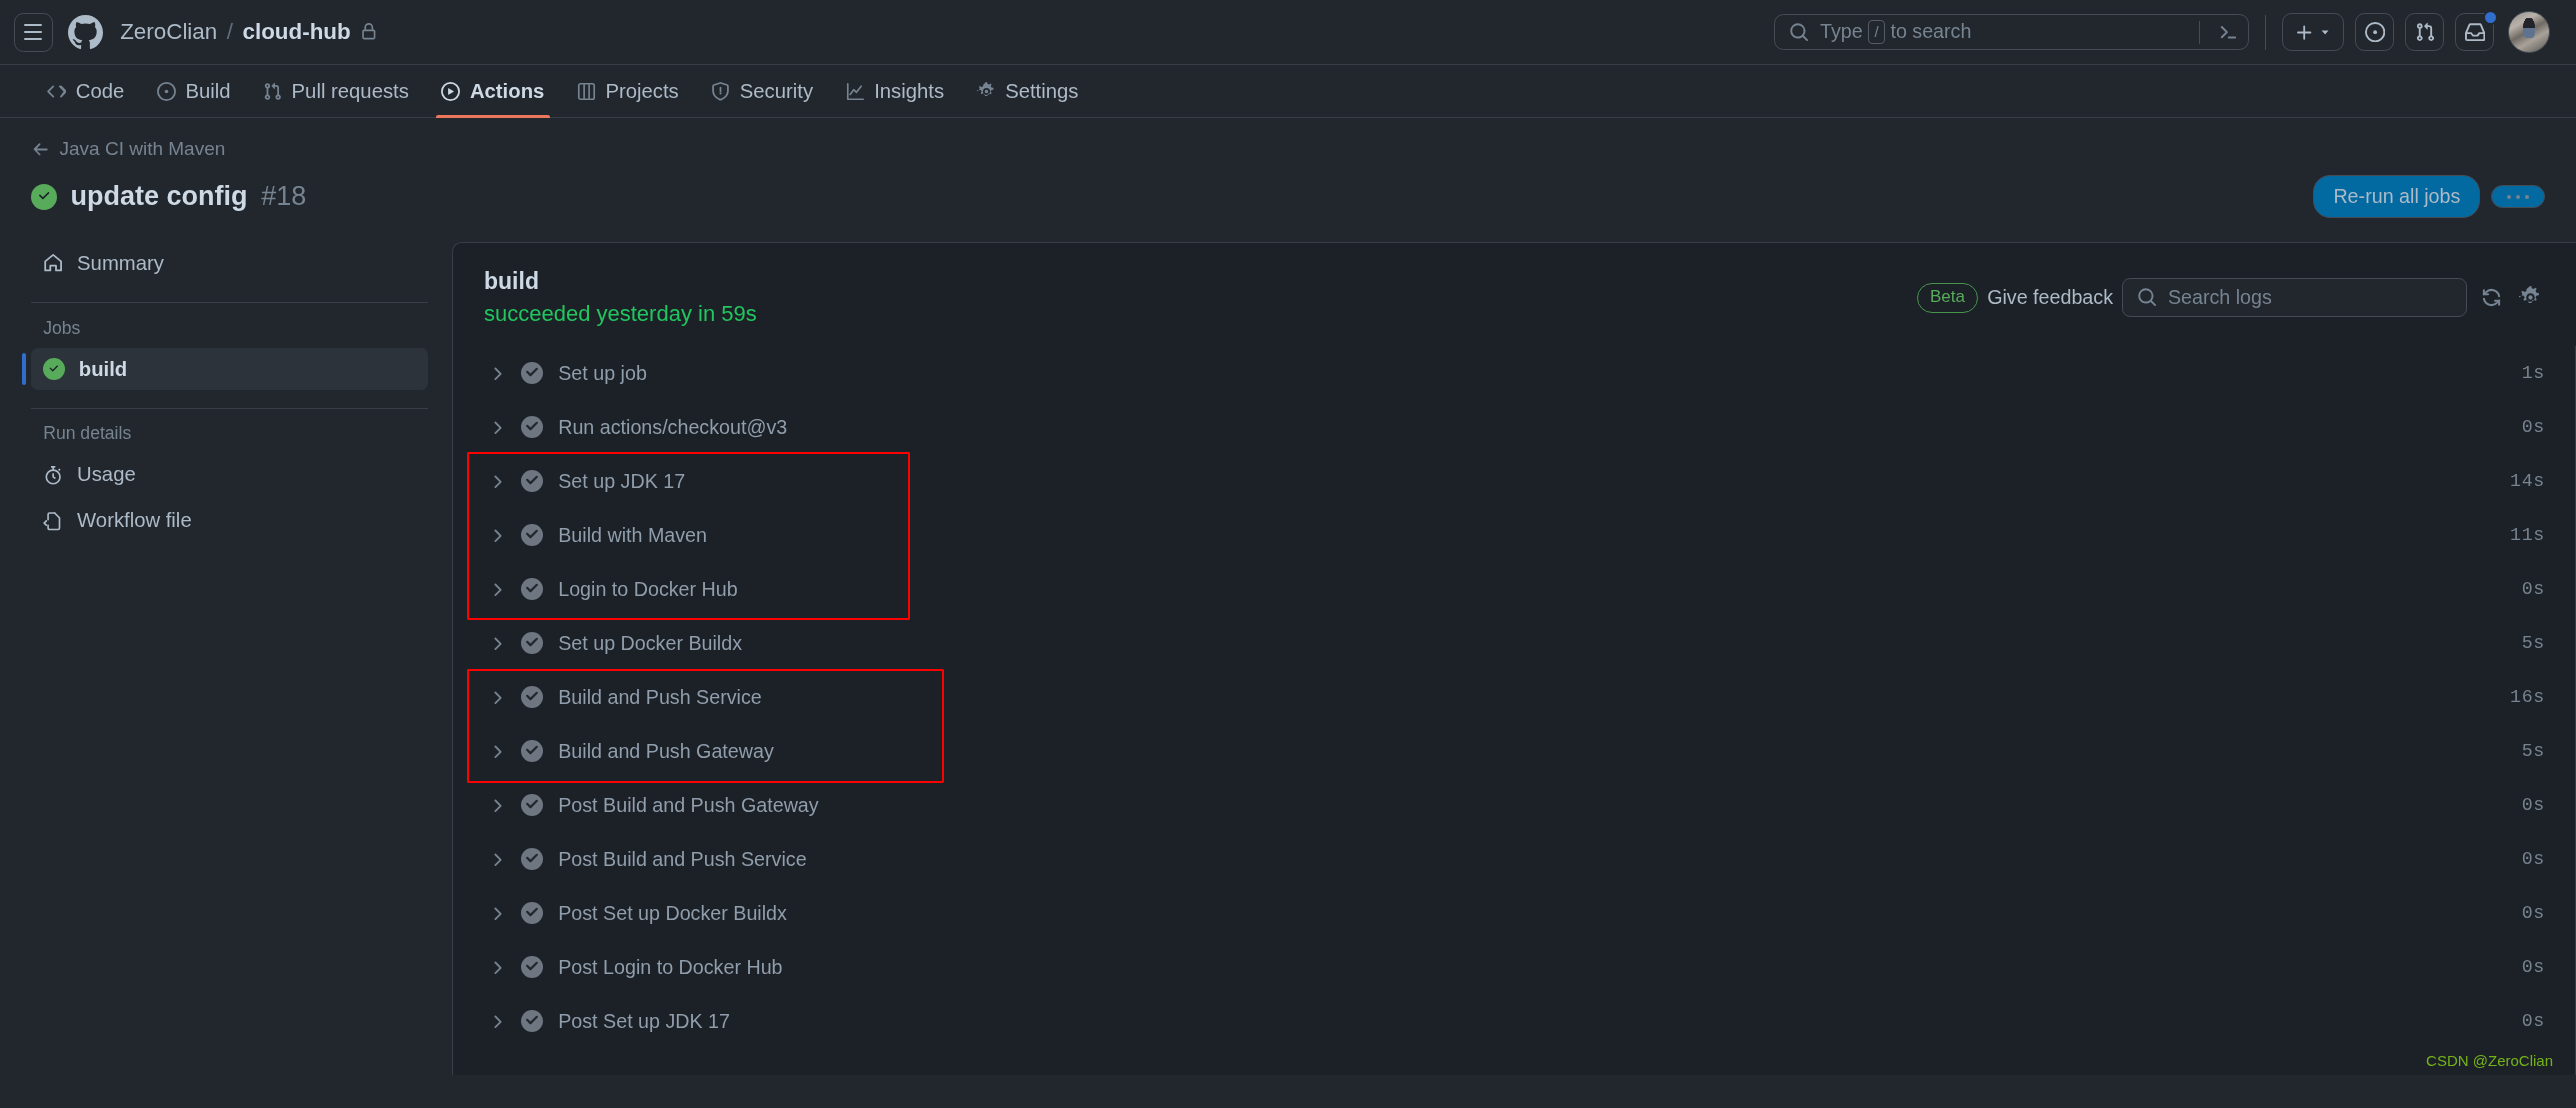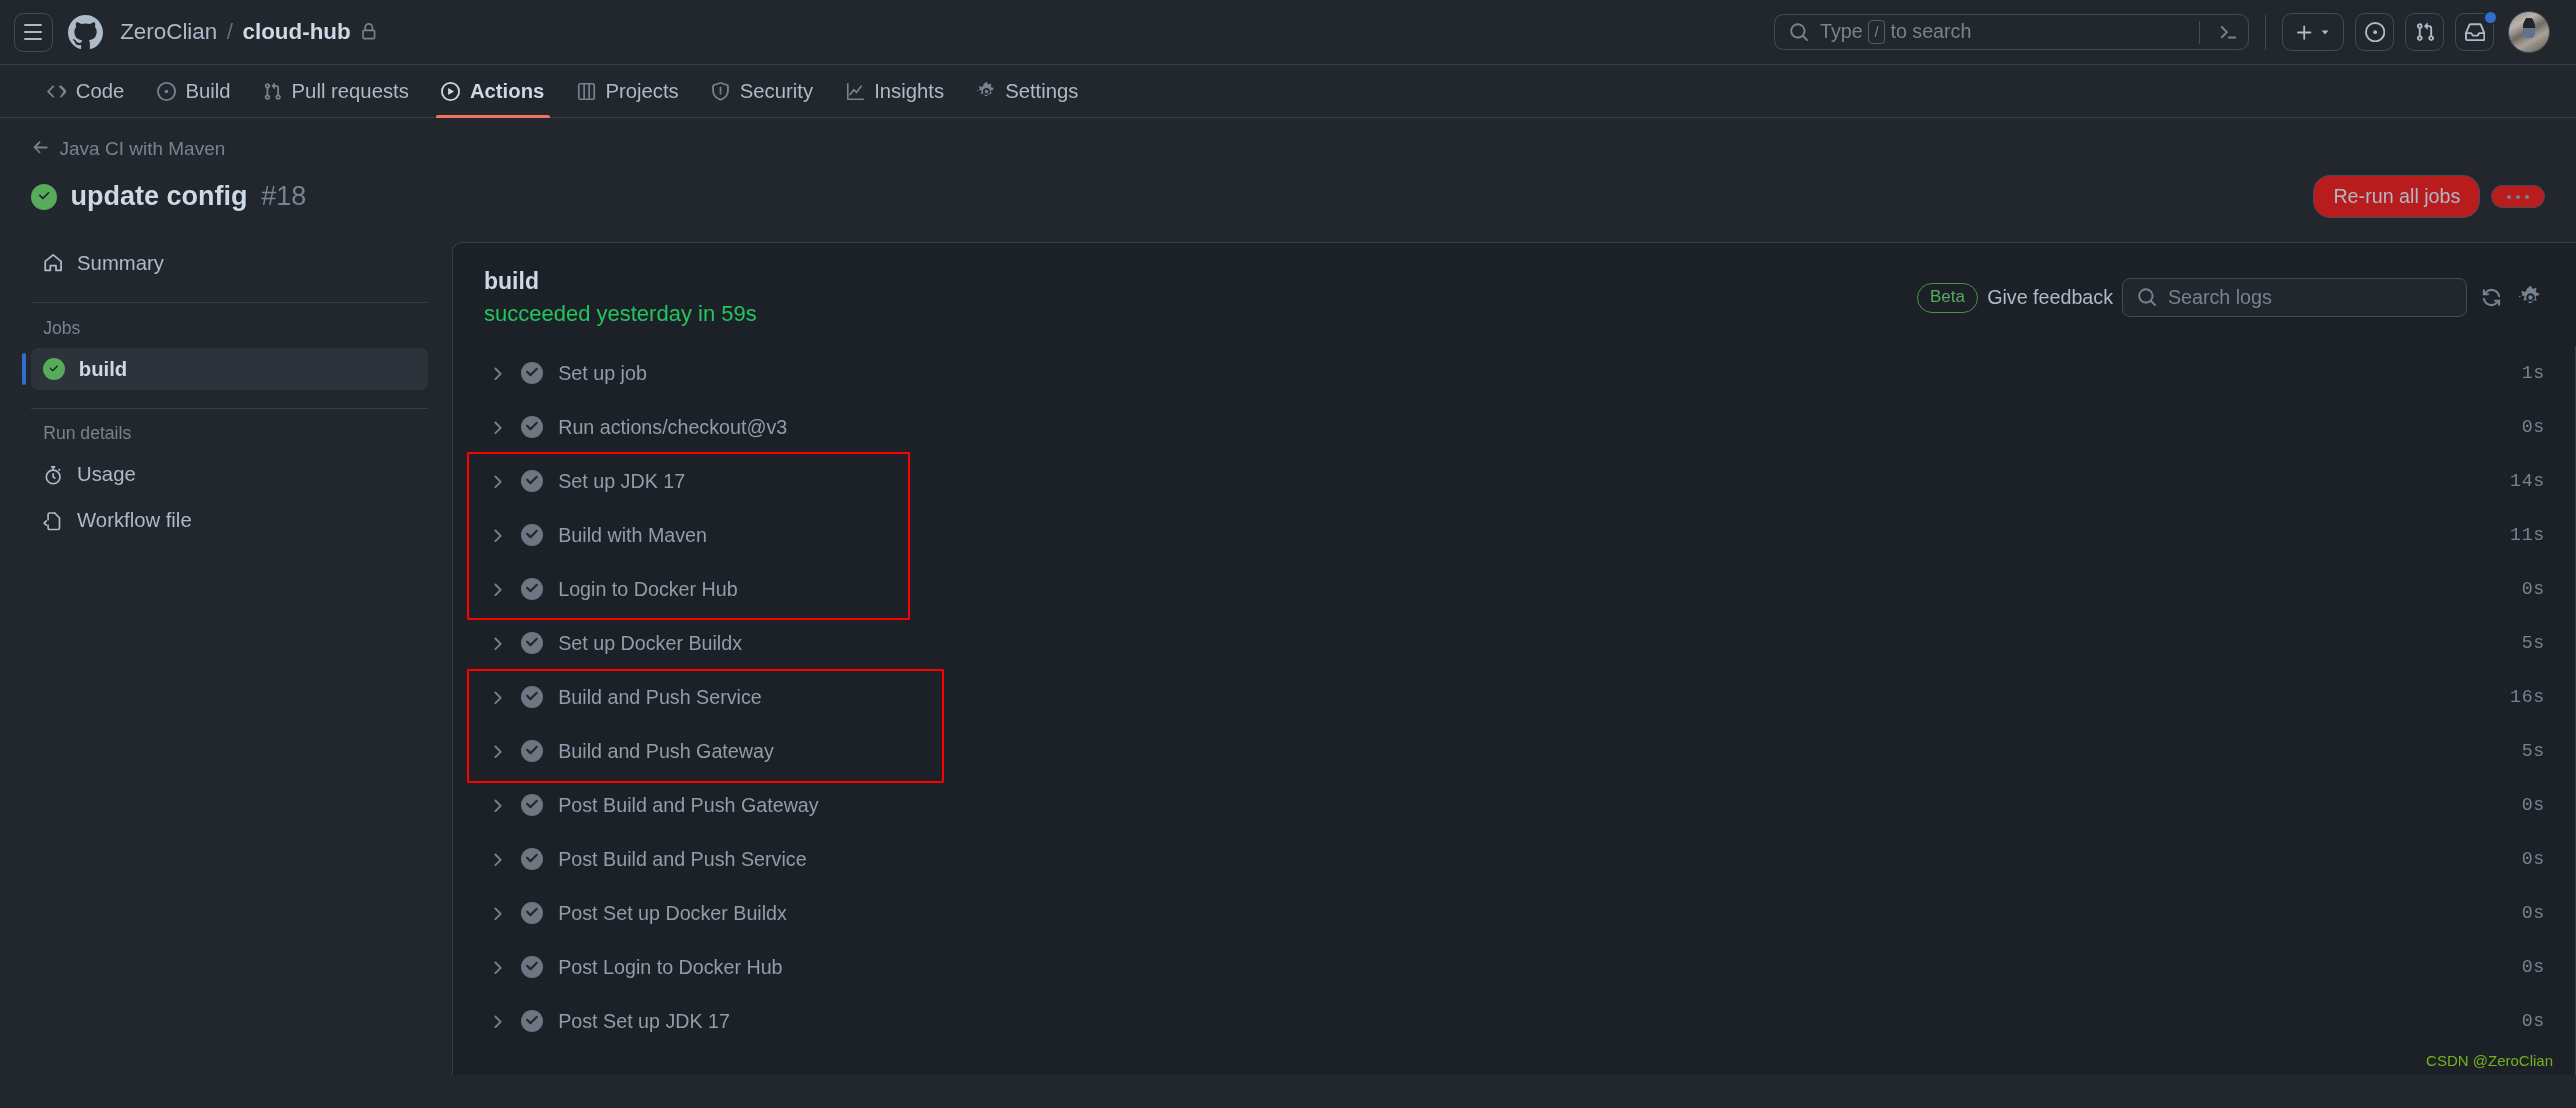--- a/index.html
+++ b/index.html
@@ -108,41 +108,41 @@
   .navitem.active { color: #cdd9e5; font-weight: bold; }
   .navitem.active::after {
     content: ""; position: absolute;
     left: 11px; right: 11px; bottom: -0.7px; height: 2.7px;
     background: #ec775c; border-radius: 2px 2px 0 0;
   }
 
   
   .runhead { padding: 20.3px 31px 0 31px; }
   .backlink {
-    display: flex; align-items: flex-start; gap: 9.5px;
+    display: flex; align-items: center; gap: 9.5px;
     font-size: 19px; color: #768390; cursor: pointer;
     width: fit-content;
   }
   .runtitle-row {
     display: flex; align-items: center;
     margin-top: 15px;
   }
   .runtitle {
     display: flex; align-items: center; gap: 13.6px;
     font-size: 27px; font-weight: bold; color: #cdd9e5;
   }
   .runtitle .num { color: #768390; font-weight: normal; }
   .check-circle {
     width: 26px; height: 26px; border-radius: 50%;
     background: #57ab5a; display: flex; align-items: center; justify-content: center;
     flex: 0 0 auto;
   }
   .runactions { margin-left: auto; display: flex; align-items: center; gap: 11px; }
   .btn {
-    background: #b91c1c; border: 0.7px solid #444c56; border-radius: 17px;
+    background: #0369a1; border: 0.7px solid #444c56; border-radius: 17px;
     color: #adbac7; font-size: 19.7px; font-family: inherit;
     padding: 8.8px 19px; cursor: pointer; white-space: nowrap;
   }
   .btn.kebab { padding: 8.8px 15px; display:flex; align-items:center; gap:4.7px; }
   .kdot { width: 4.1px; height: 4.1px; border-radius: 50%; background: #768390; display:block; }
 
   
   .body-wrap { display: flex; align-items: flex-start; padding: 24.4px 0 0 31px; }
 
   

